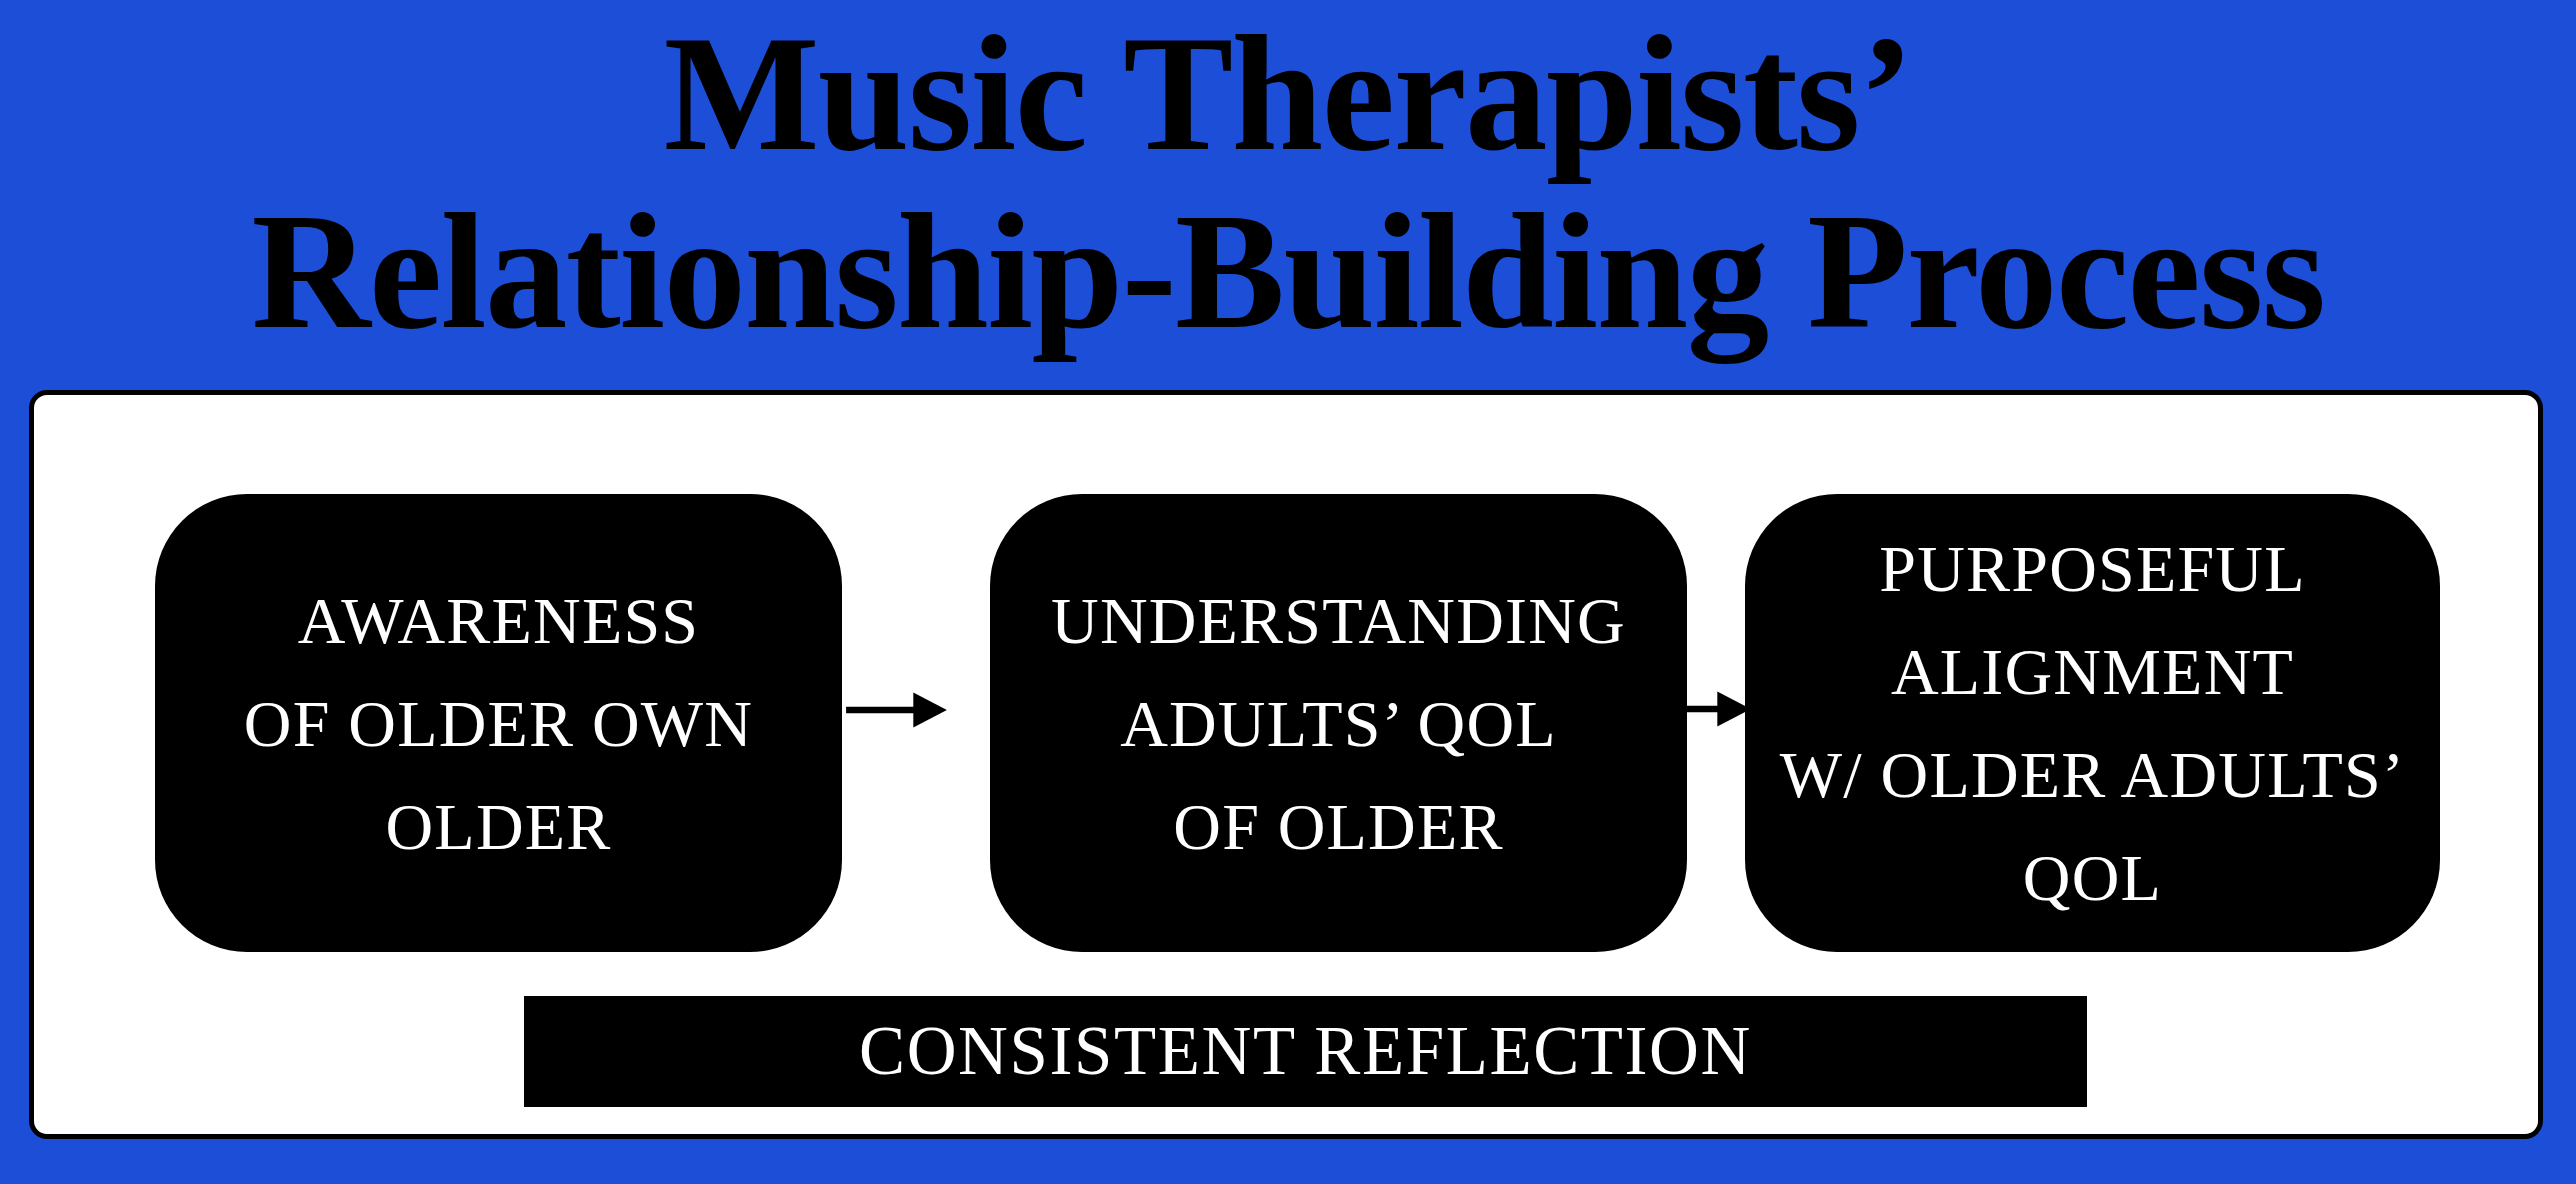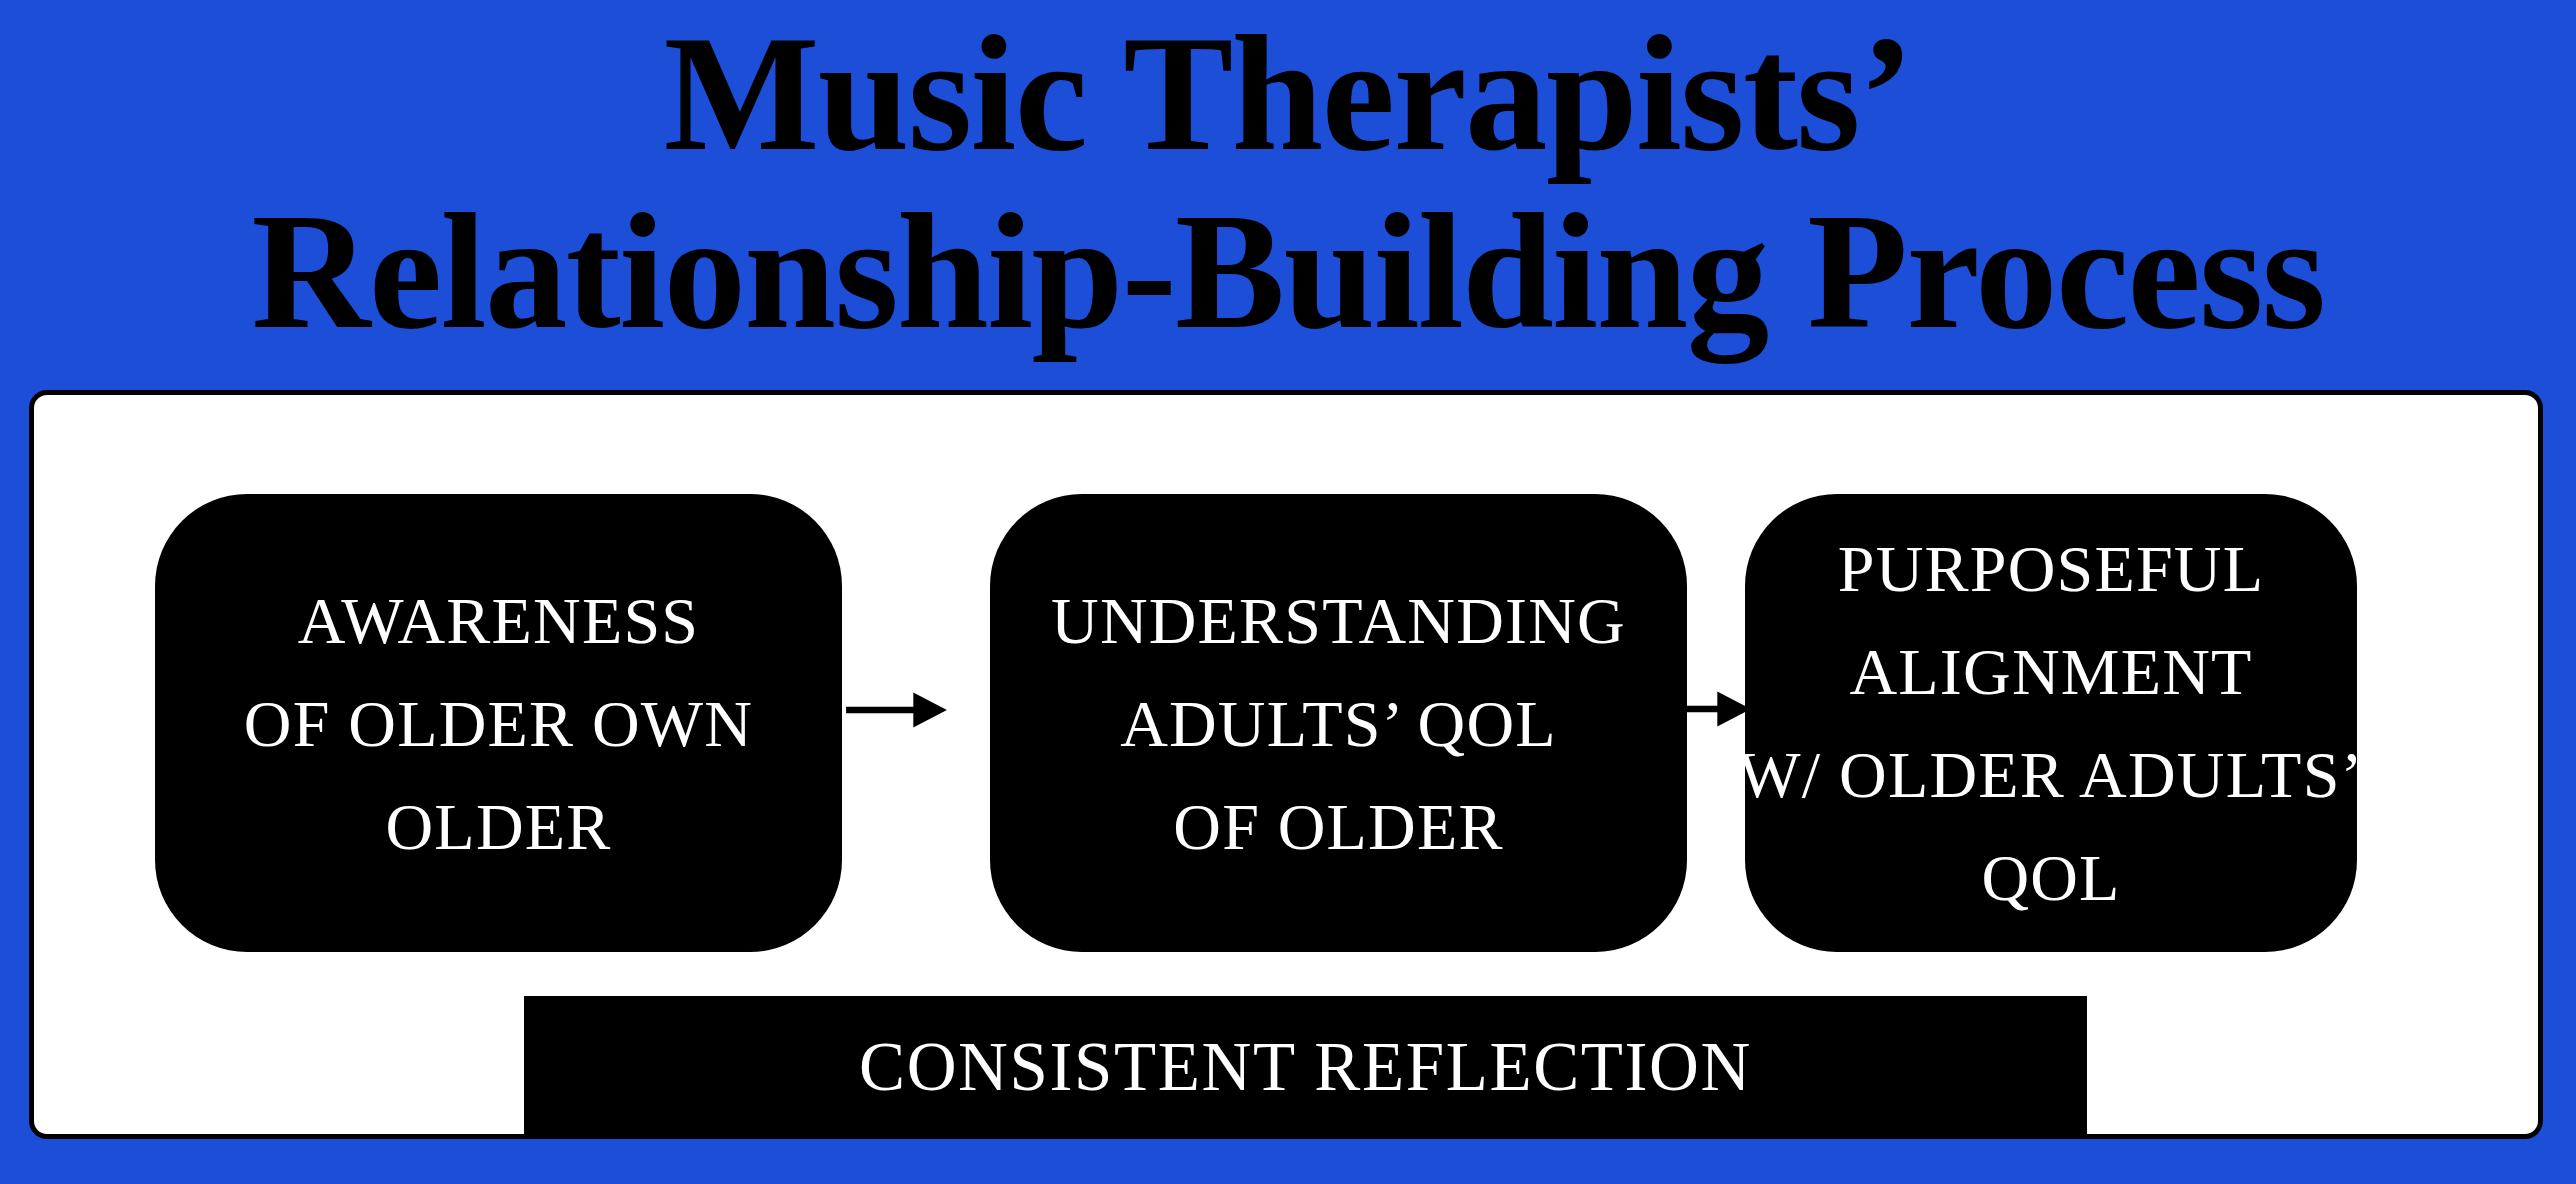--- a/index.html
+++ b/index.html
@@ -44,42 +44,42 @@
     height: 458px;
     background: #000000;
     border-radius: 92px;
     display: flex;
     align-items: center;
     justify-content: center;
     text-align: center;
   }
   .box-1 { left: 121px;  width: 687px; }
   .box-2 { left: 956px; width: 697px; }
-  .box-3 { left: 1711px; width: 612px; }
+  .box-3 { left: 1711px; width: 695px; }
   .step-text {
     color: #ffffff;
     font-size: 66px;
     line-height: 103px;
     letter-spacing: 1.2px;
     font-weight: normal;
   }
   .step-text span { display: block; white-space: nowrap; }
   .arrow {
     position: absolute;
     width: 105px;
     height: 56px;
   }
   .arrow-1 { left: 810px; top: 287px; }
   .arrow-2 { left: 1614px; top: 286px; }
   .footer-bar {
     position: absolute;
     left: 490px;
     top: 601px;
     width: 1563px;
-    height: 142px;
+    height: 111px;
     background: #000000;
     display: flex;
     align-items: center;
     justify-content: center;
   }
   .footer-bar span {
     color: #ffffff;
     font-size: 69px;
     letter-spacing: 1.6px;
     white-space: nowrap;

